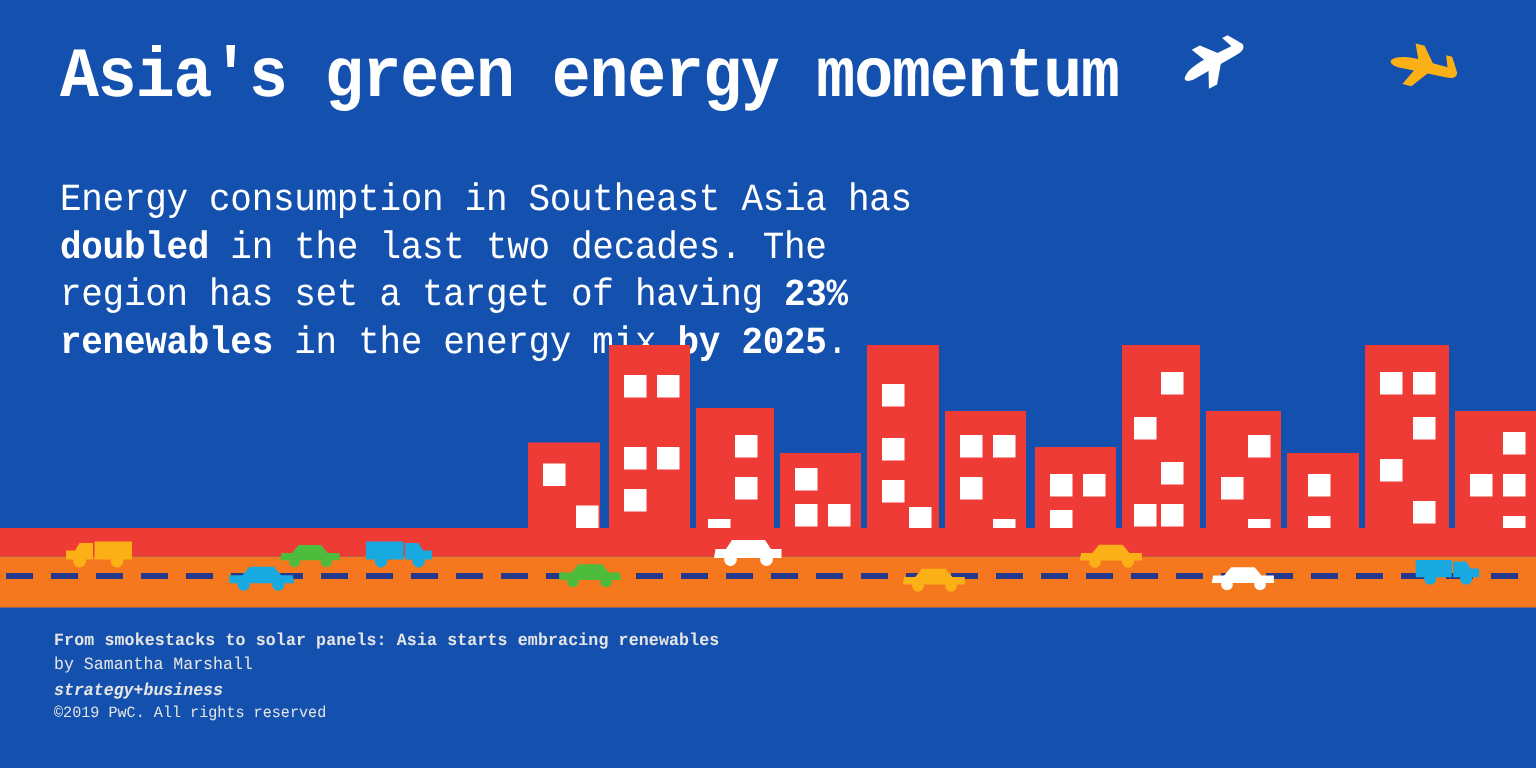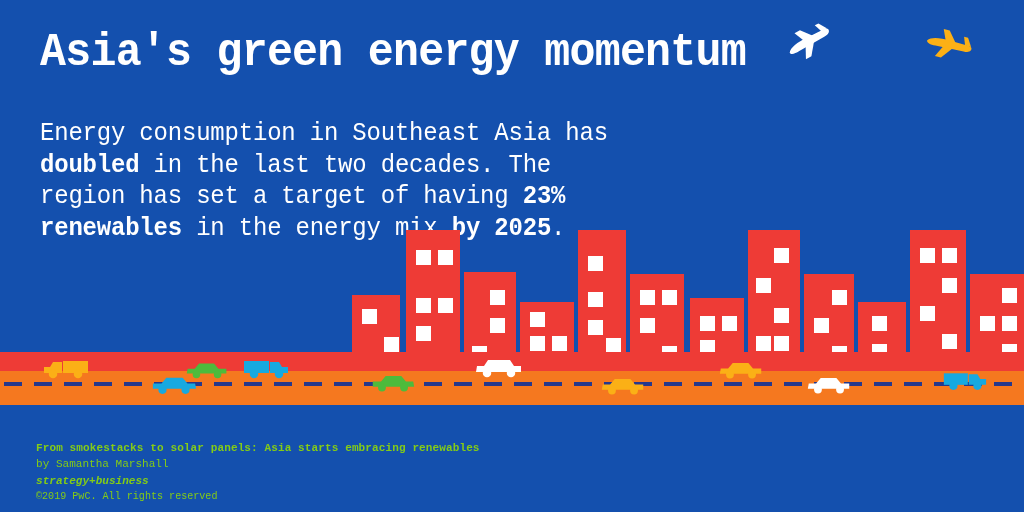--- a/index.html
+++ b/index.html
@@ -77,22 +77,22 @@
   #road-dashes { position:absolute; left:0; top:30px; width:1024px; height:4px; }
   .dash { position:absolute; top:0; height:4px; background:#26388c; }
 
   
   .vehicle { position: absolute; }
 
   
   #footer {
     position: absolute;
     left: 36px;
-    top: 440px;
-    color: #84cc16;
+    top: 420px;
+    color: #e5e5e5;
   }
   #footer .f-headline {
     font-size: 11.5px;
     font-weight: bold;
     letter-spacing: 0.1px;
     line-height: 16px;
     transform: scaleX(0.96);
     transform-origin: left center;
   }
   #footer .f-author {

